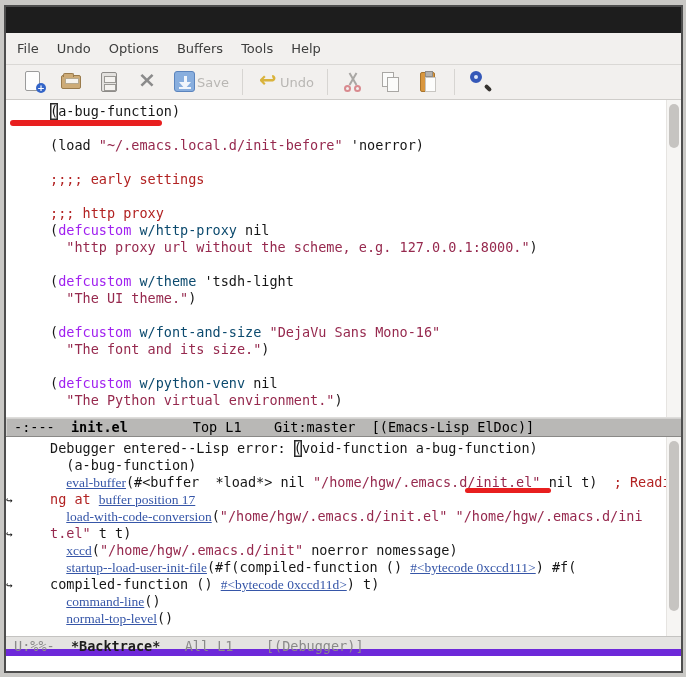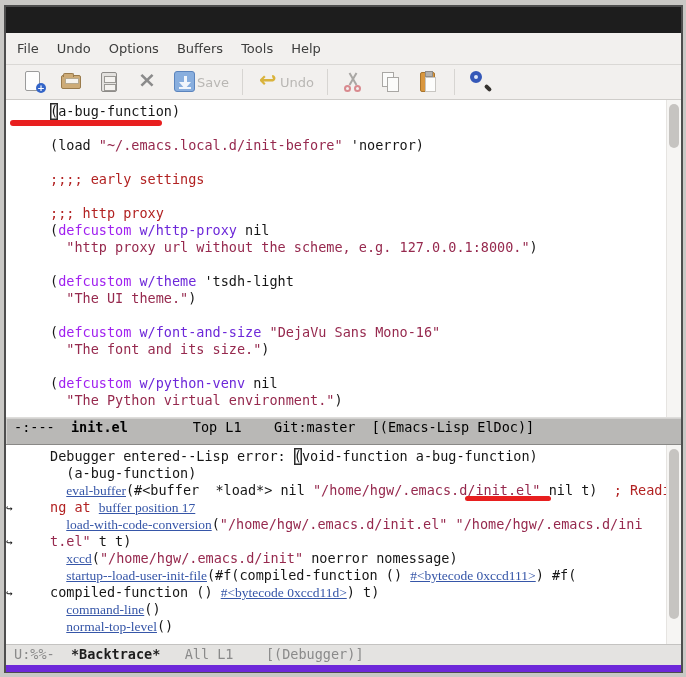--- a/index.html
+++ b/index.html
@@ -47,32 +47,32 @@
   .clip:before{content:"";position:absolute;left:4px;top:-2px;width:6px;height:4px;background:#b3b1ae;border:1px solid #8e8c89;}
   .clip:after{content:"";position:absolute;left:4px;top:4px;width:9px;height:13px;background:#fdfdfc;border:1px solid #c8c6c2;}
   .lens{position:absolute;left:2px;top:1px;width:12px;height:12px;border:4px solid #3558b8;border-radius:50%;background:#dfe8f8;}
   .handle{position:absolute;left:16px;top:16px;width:8px;height:4px;background:#35322e;transform:rotate(45deg);border-radius:2px;}
   
   .win{position:relative;background:#fff;overflow:hidden;flex:none;}
   #code-window{height:317px;}
   #backtrace-window{height:199px;}
   .textcol{position:absolute;left:8px;top:3px;right:16px;font-size:13.5px;line-height:17px;color:#161616;}
   .line{height:17px;white-space:pre;position:relative;padding-left:36px;}
-  .kw{color:#a020f0;} .str{color:#96294e;} .cmt{color:#b22222;} .vn{color:#6d28d9;margin-top:8px;}
+  .kw{color:#a020f0;} .str{color:#96294e;} .cmt{color:#b22222;} .vn{color:#0c4a6e;margin-top:8px;}
   .lk{color:#3656a8;text-decoration:underline;cursor:pointer;font-family:Liberation Serif, serif;}
   .cur{display:inline-block;box-shadow:inset 0 0 0 1.5px #2b2b2b;}
   .wrap-r{position:absolute;right:-8px;top:1px;font-size:11px;color:#111;}
   .wrap-l{position:absolute;left:-8px;top:1px;font-size:11px;color:#111;}
   
   .sbar{position:absolute;top:0;bottom:0;right:0;width:15px;background:#f6f5f3;border-left:1px solid #e6e4e1;}
   .sthumb{position:absolute;left:2px;right:2px;background:#c6c4c1;border-radius:6px;}
   #code-thumb{top:4px;height:44px;}
   #bt-thumb{top:4px;height:170px;}
   
-  .modeline{height:28px;flex:none;font-size:13.5px;line-height:18px;white-space:pre;padding-left:8px;}
+  .modeline{height:20px;flex:none;font-size:13.5px;line-height:18px;white-space:pre;padding-left:8px;}
   .modeline .b{font-weight:bold;}
   .ml-active{background:#b9b8b6;color:#000;border-top:1px solid #dedddb;border-bottom:1px solid #8a8987;box-shadow:inset 1px 1px 0 #d3d2d0;}
   .ml-inactive{background:#e4e3e1;color:#8a8a8a;border-top:1px solid #c4c3c1;border-bottom:7px solid #6d28d9;}
   .ml-inactive .b{color:#1d1d1d;}
   .echo{flex:1;background:#fff;}
   
   .redline{position:absolute;background:#e81f1f;border-radius:3px;z-index:5;}
   #red1{left:4px;top:20px;width:152px;height:6px;}
   #red2{left:459px;top:51px;width:86px;height:5px;}
 </style>

